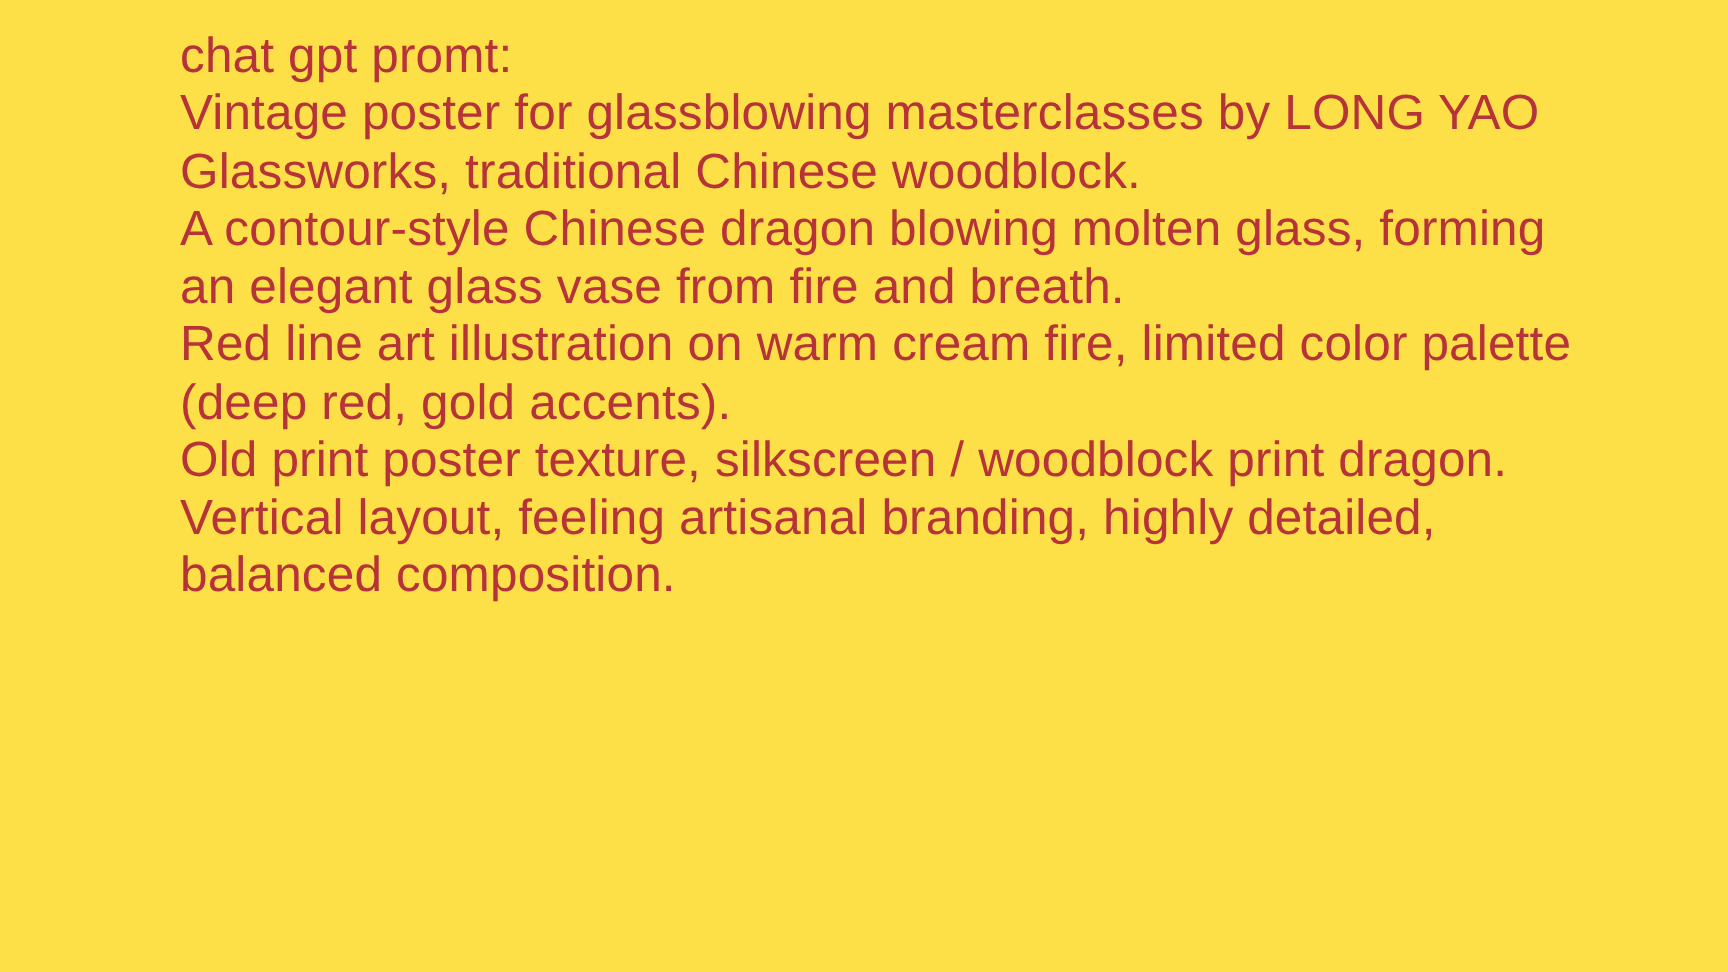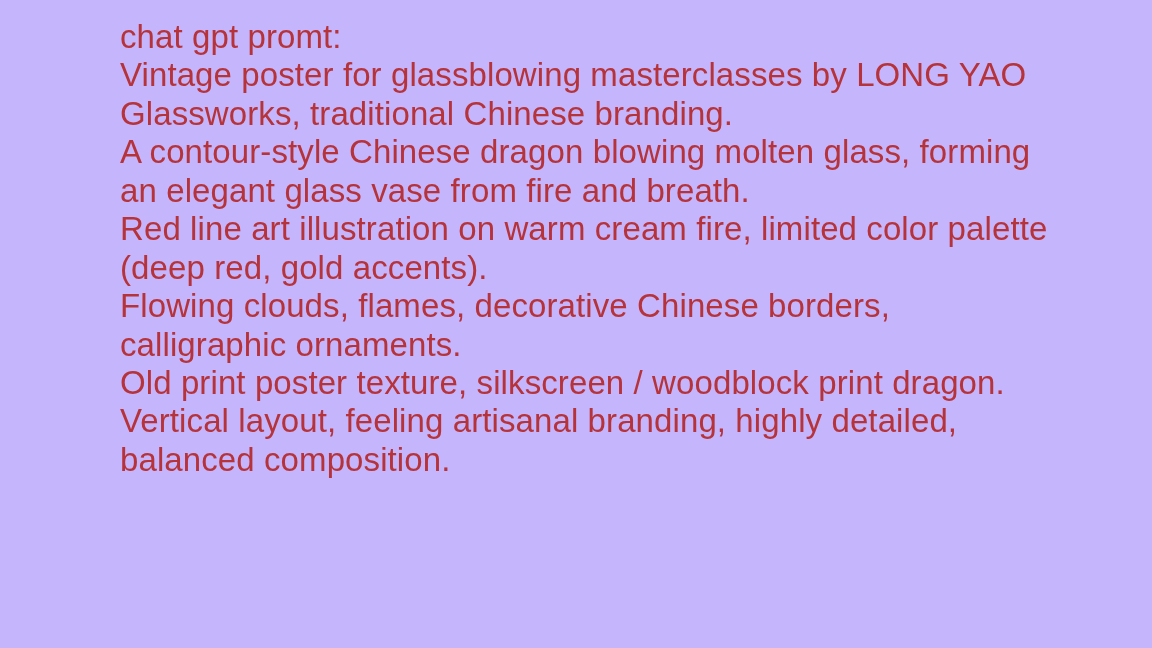--- a/index.html
+++ b/index.html
@@ -9,21 +9,21 @@
   body {
     width: 1152px;
     height: 648px;
     background: #fdf4e8;
     font-family: "Liberation Sans", sans-serif;
     overflow: hidden;
   }
   .page {
     width: 1152px;
     height: 648px;
-    background: #c4b5fd;
+    background: #fde047;
     box-sizing: border-box;
     padding: 18px 100px 0 120px;
     position: relative;
   }
   .prompt-block {
     color: #b6333a;
     font-size: 33px;
     line-height: 1.165;
     font-weight: 400;
     letter-spacing: 0.1px;
@@ -34,20 +34,19 @@
     color: #b6333a;
     max-width: 930px;
   }
 </style>
 </head>
 <body>
 
 <div class="page">
   <div class="prompt-block">
     <span class="prompt-line">chat gpt promt:</span>
-    <span class="prompt-line">Vintage poster for glassblowing masterclasses by LONG YAO Glassworks, traditional Chinese branding.</span>
+    <span class="prompt-line">Vintage poster for glassblowing masterclasses by LONG YAO Glassworks, traditional Chinese woodblock.</span>
     <span class="prompt-line">A contour-style Chinese dragon blowing molten glass, forming an elegant glass vase from fire and breath.</span>
     <span class="prompt-line">Red line art illustration on warm cream fire, limited color palette (deep red, gold accents).</span>
-    <span class="prompt-line">Flowing clouds, flames, decorative Chinese borders, calligraphic ornaments.</span>
     <span class="prompt-line">Old print poster texture, silkscreen / woodblock print dragon.</span>
     <span class="prompt-line">Vertical layout, feeling artisanal branding, highly detailed, balanced composition.</span>
   </div>
 </div>
 
 </body></html>

